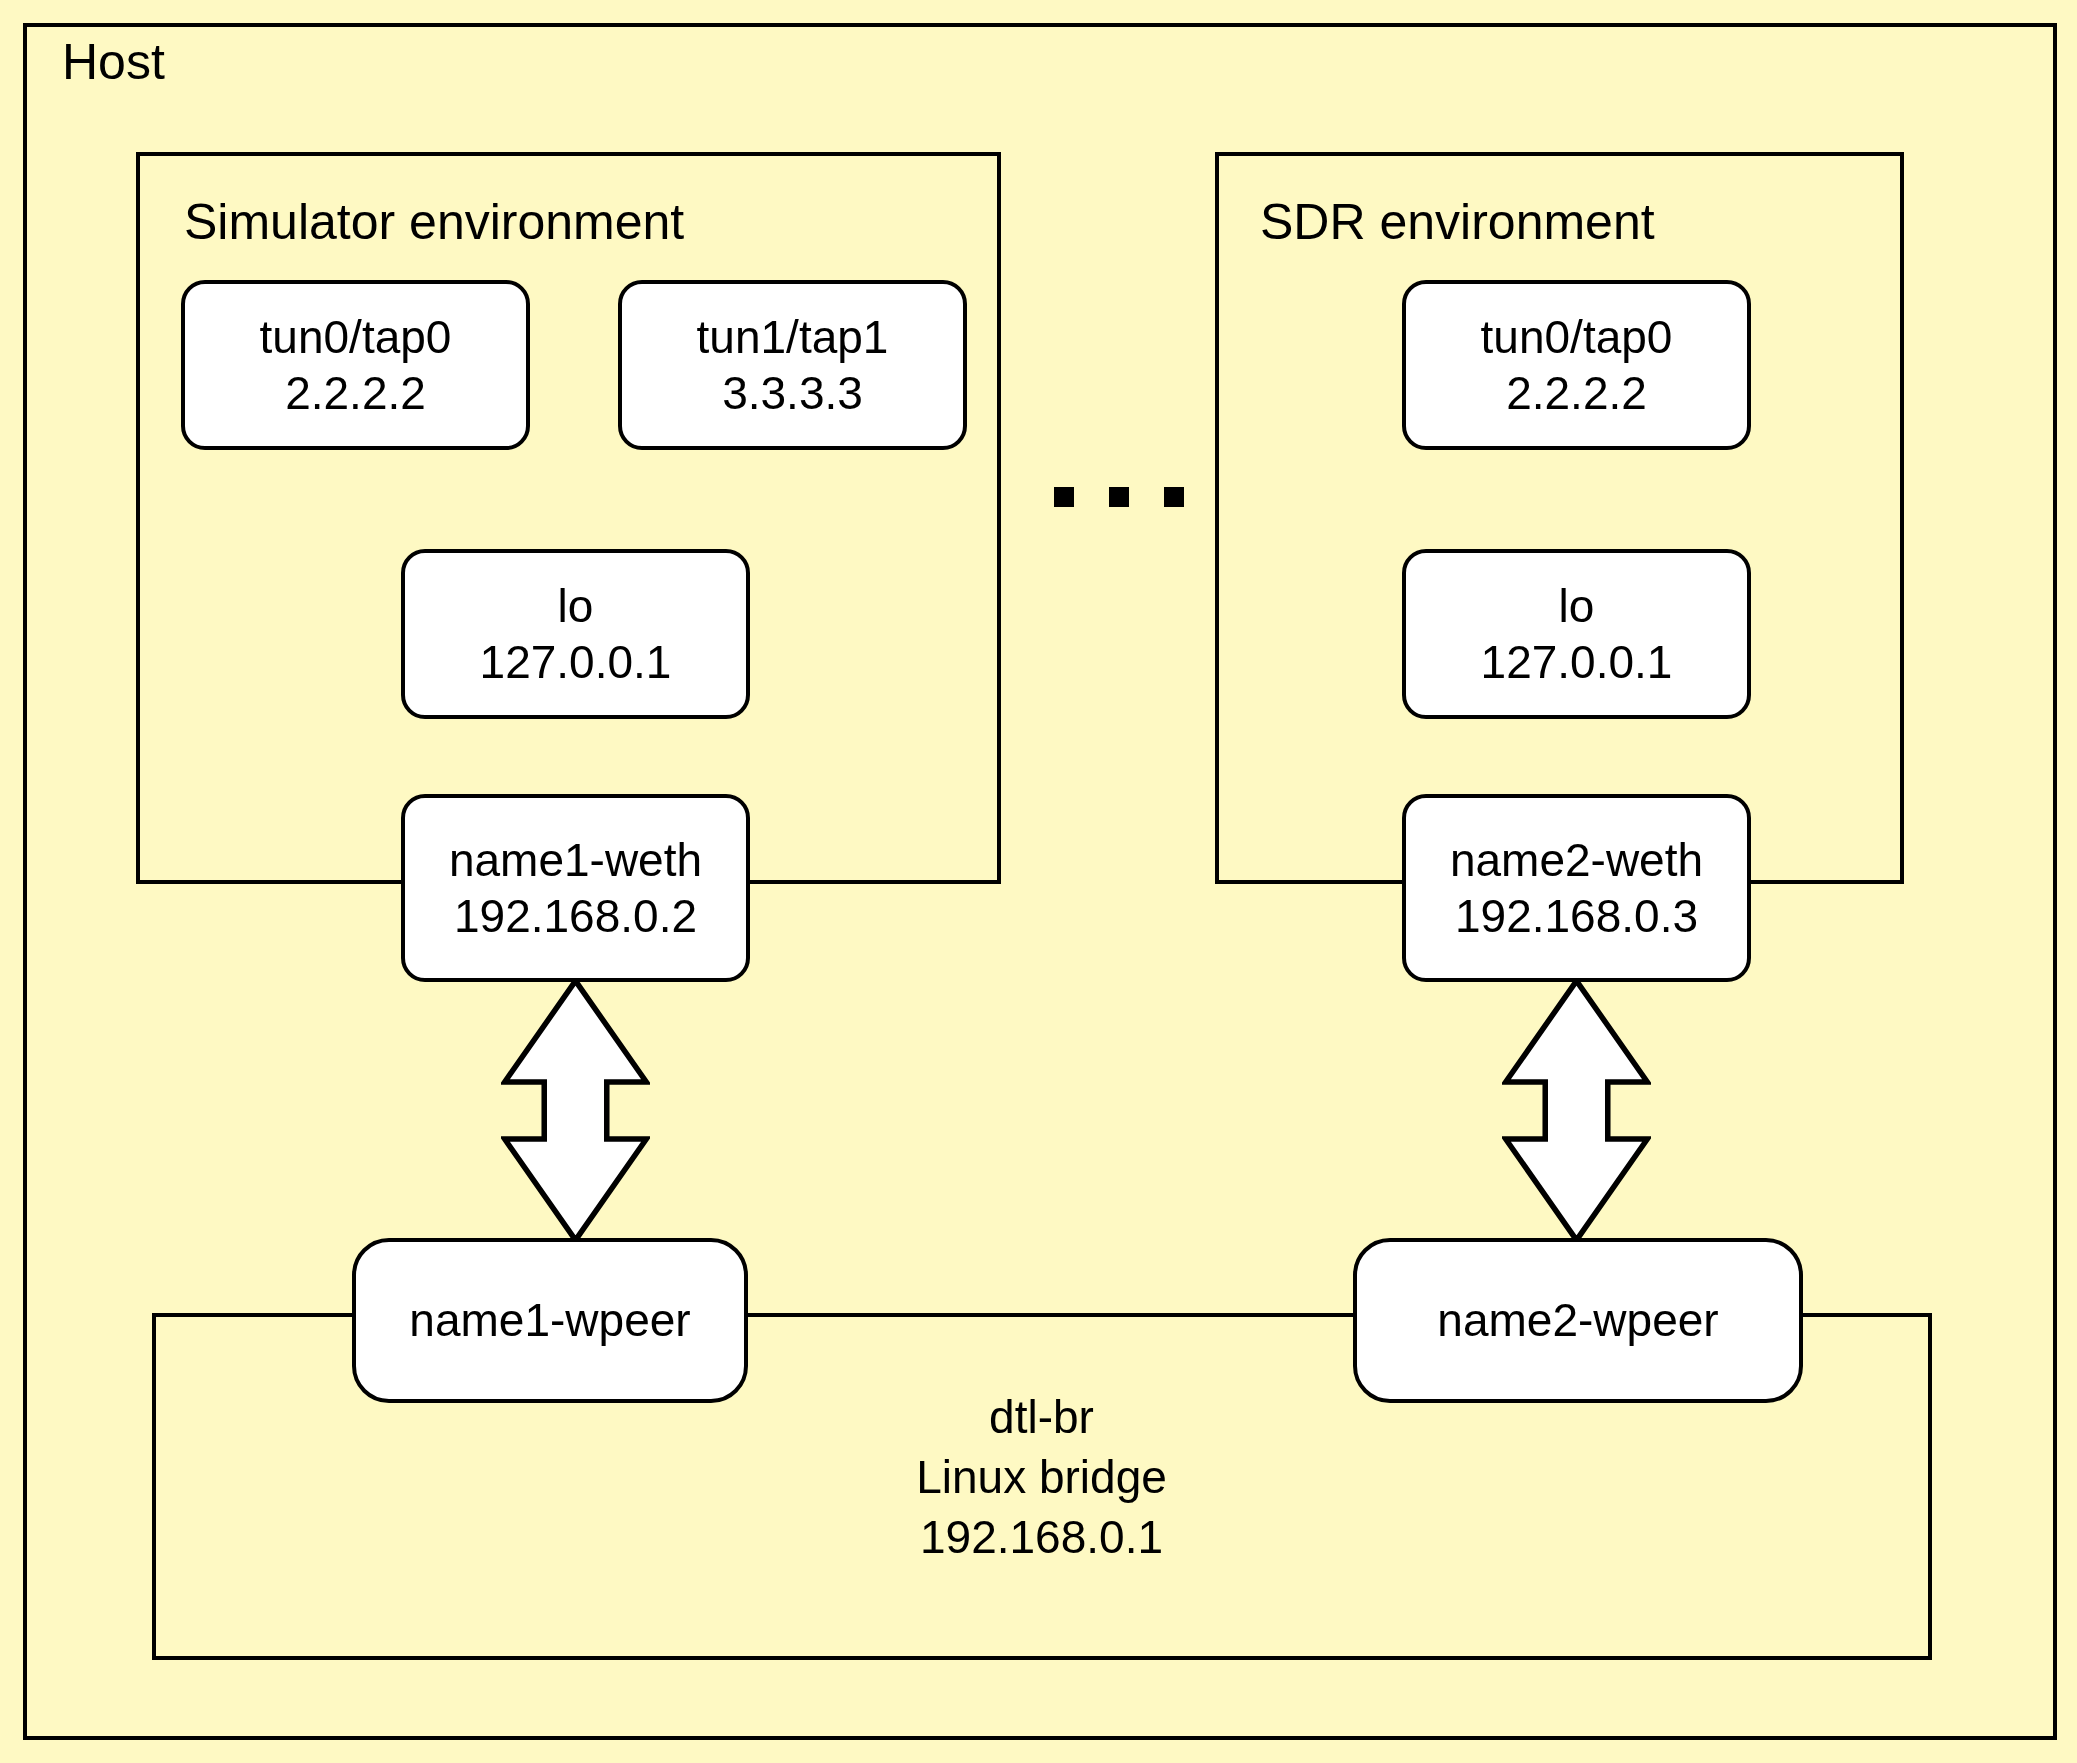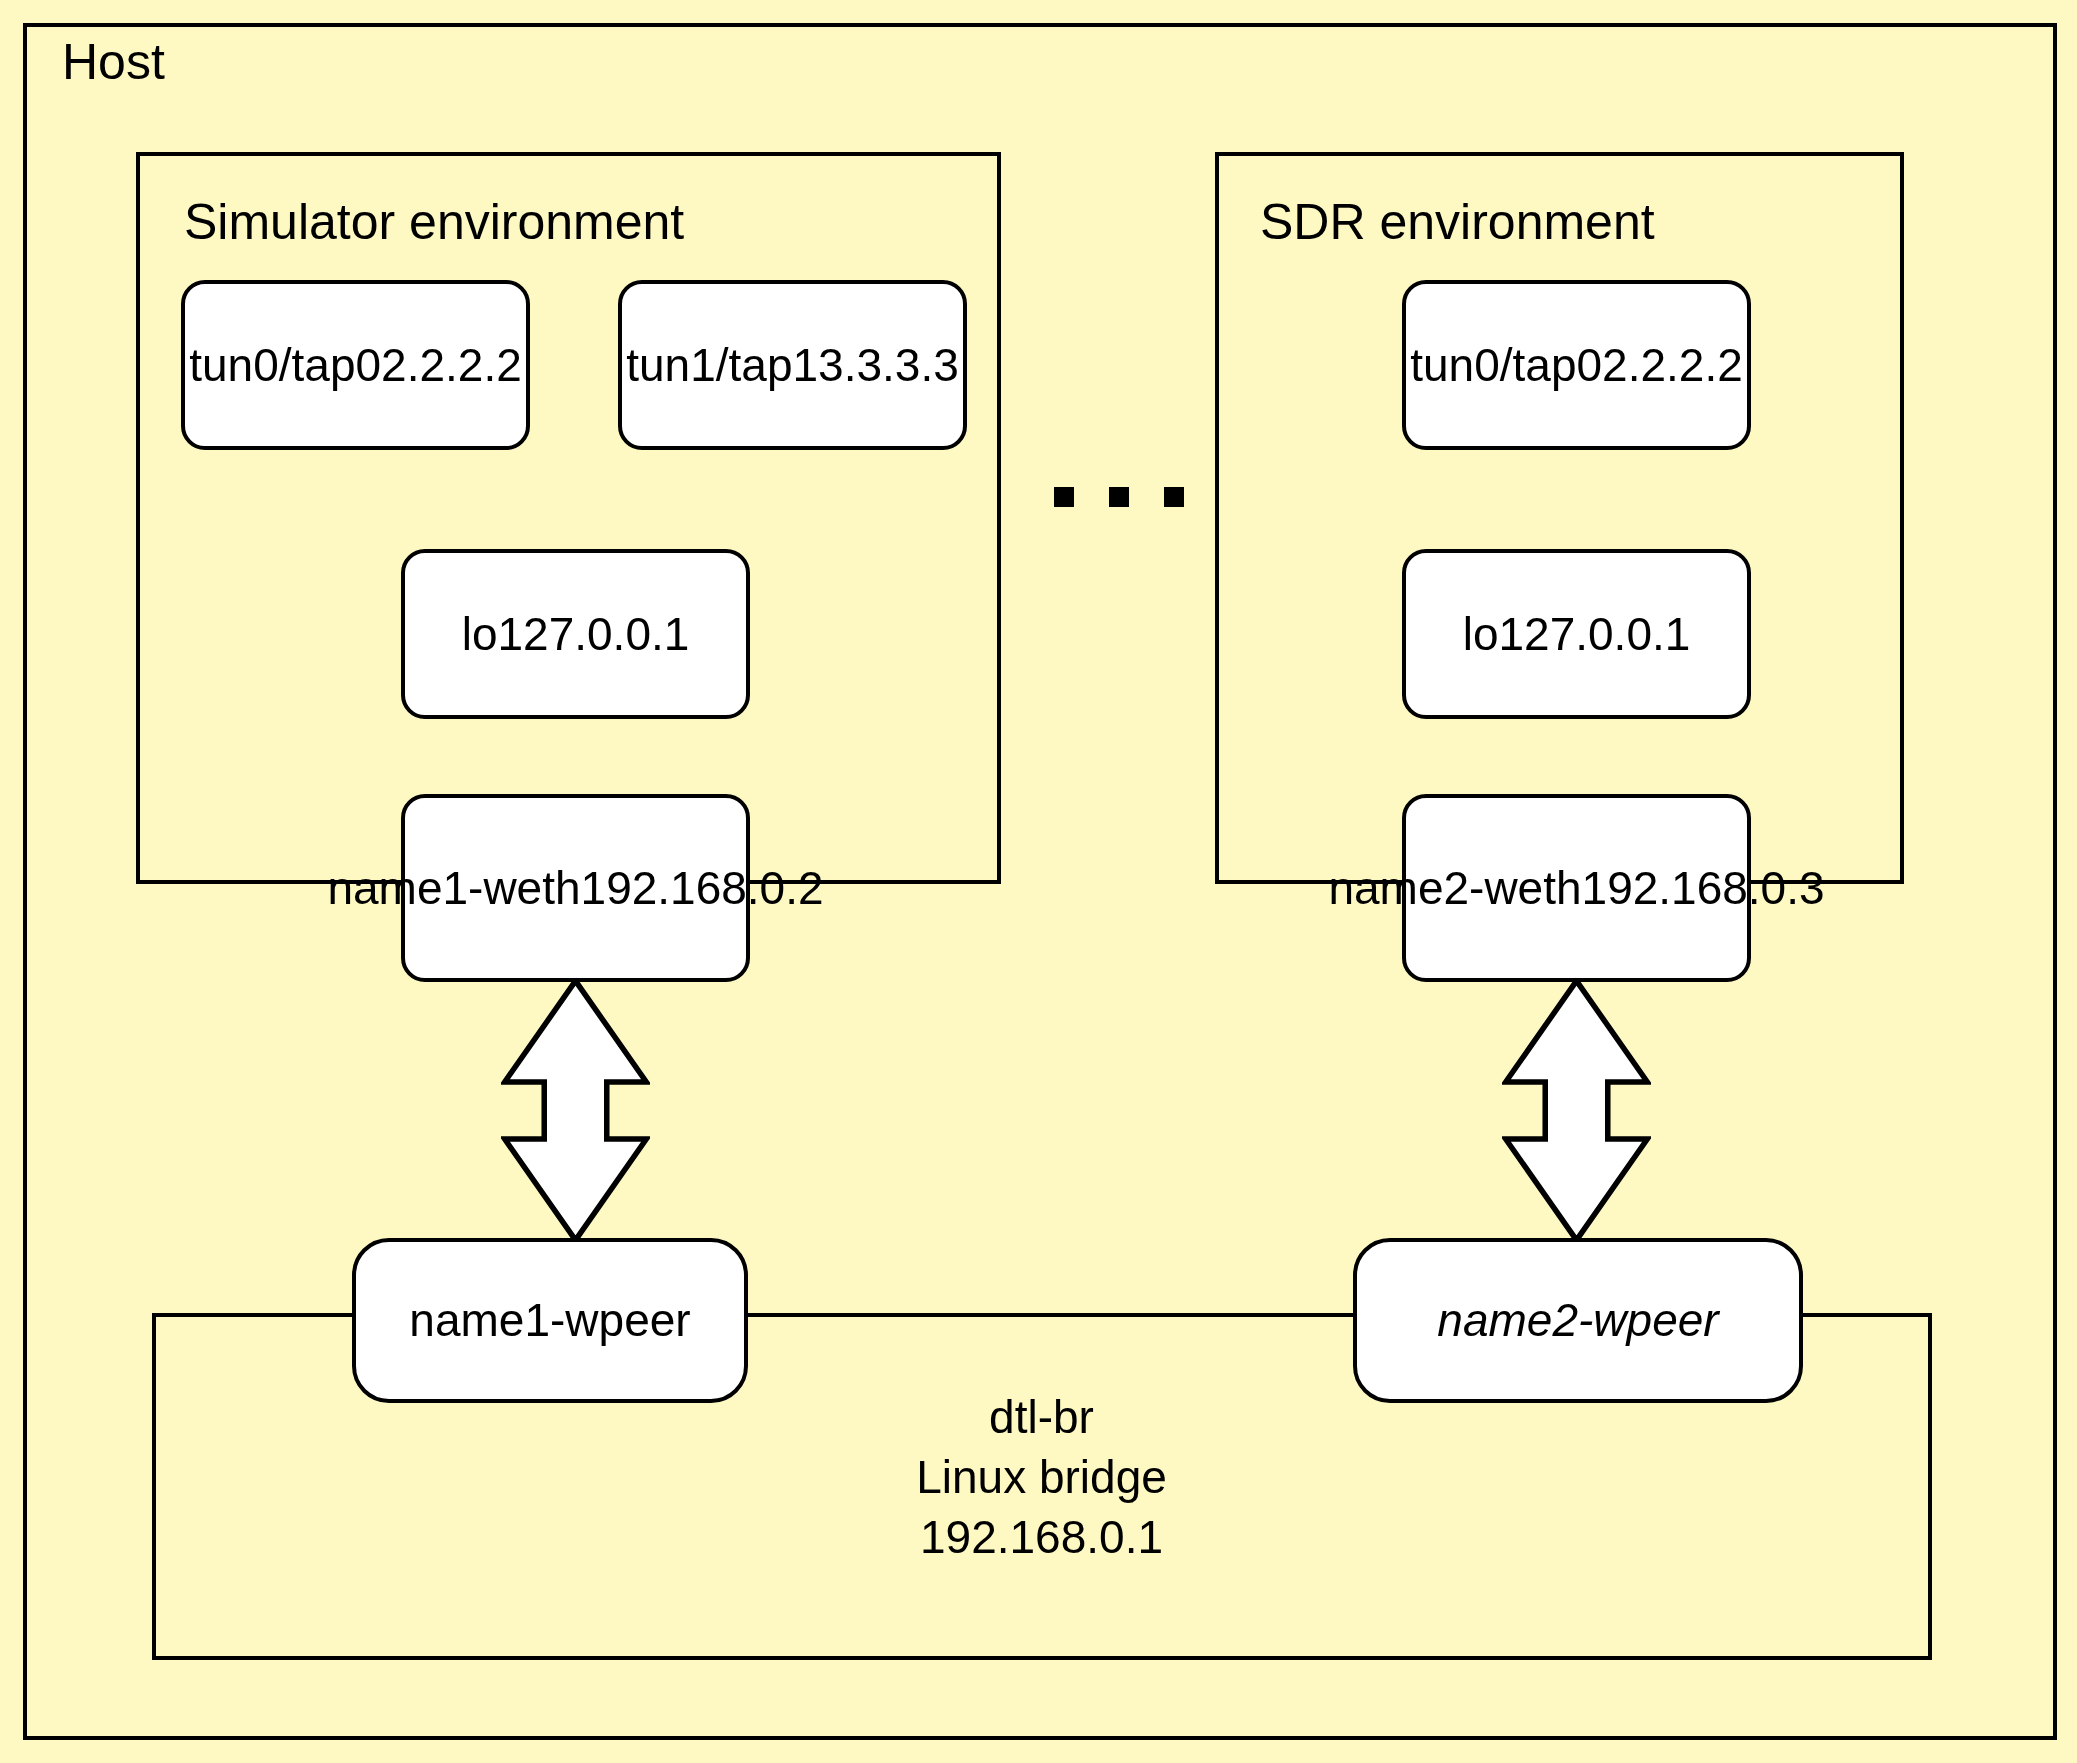--- a/index.html
+++ b/index.html
@@ -33,21 +33,21 @@
     line-height: 1;
     white-space: nowrap;
     color: #000000;
   }
 
   
   .node {
     border: 4.6px solid #000000;
     background: #ffffff;
     display: flex;
-    flex-direction: row;
+    flex-direction: column;
     align-items: center;
     justify-content: center;
     text-align: center;
     font-size: 46px;
     line-height: 1.22;
     color: #000000;
     z-index: 5;
   }
   .node.r-small { border-radius: 24px; }
   .node.r-large { border-radius: 37px; }
@@ -143,21 +143,21 @@
   <div class="bridge-caption" style="left:766px; top:1388px; width:551px;">
     <div>dtl-br</div>
     <div>Linux bridge</div>
     <div>192.168.0.1</div>
   </div>
 
   <div class="abs node r-large" style="left:352px; top:1238px; width:396px; height:165px; font-size:46px;">
     <span class="ln">name1-wpeer</span>
   </div>
 
-  <div class="abs node r-large" style="left:1353px; top:1238px; width:450px; height:165px; font-size:46px;font-style:italic;">
+  <div class="abs node r-large" style="left:1353px; top:1238px; width:450px; height:165px; font-size:46px;">
     <span class="ln">name2-wpeer</span>
   </div>
 
   <div class="abs arrow-wrap" style="left:501px; top:979px; width:149px; height:263px;">
     <svg width="149" height="263" viewBox="0 0 162 286" xmlns="http://www.w3.org/2000/svg">
       <polygon points="81,2 158,112 115,112 115,174 158,174 81,284 4,174 47,174 47,112 4,112" fill="#ffffff" stroke="#000000" stroke-width="6" stroke-linejoin="miter"></polygon>
     </svg>
   </div>
 
   <div class="abs arrow-wrap" style="left:1502px; top:979px; width:149px; height:263px;">

